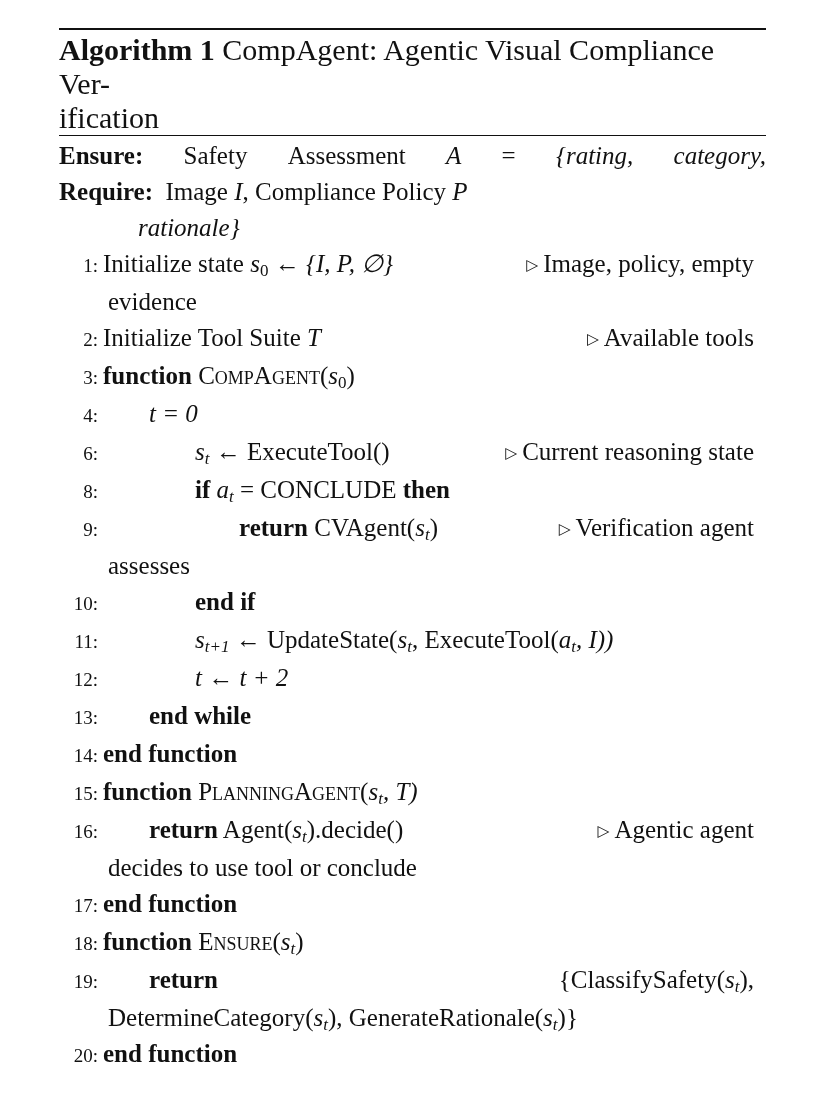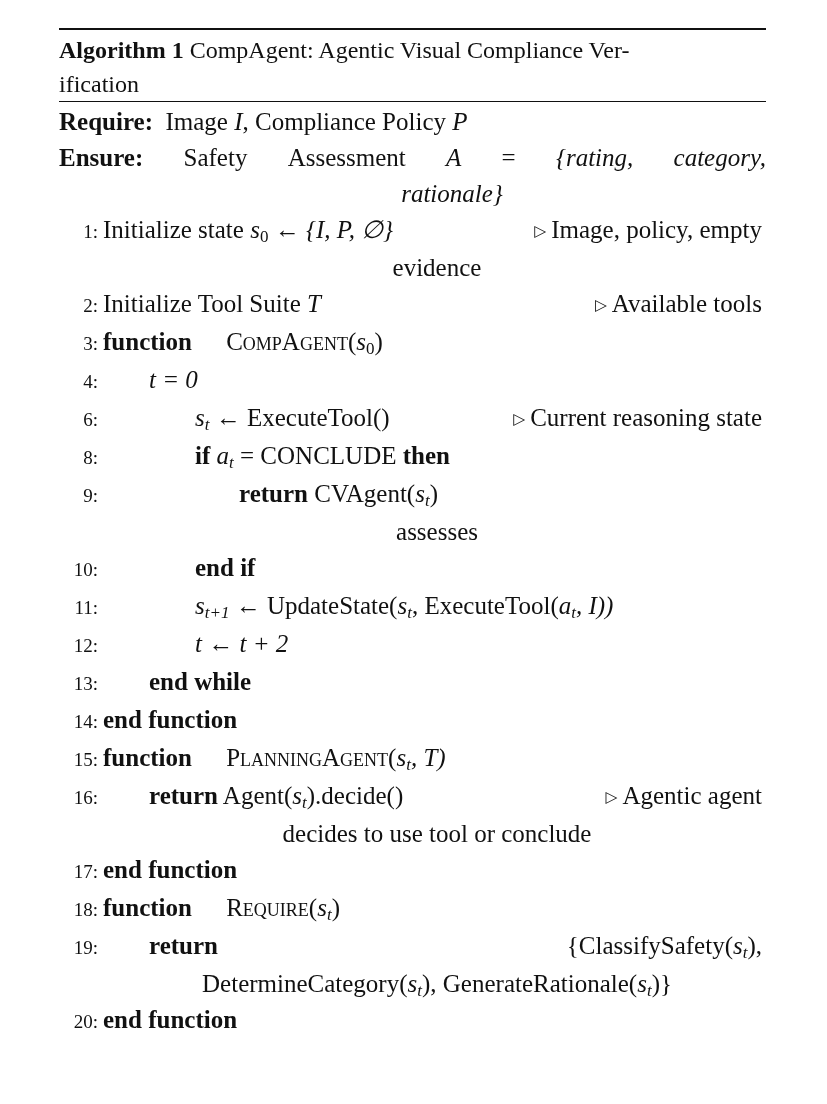--- a/index.html
+++ b/index.html
@@ -1,65 +1,65 @@
 <!DOCTYPE html>
 <html><head>
 <meta charset="utf-8">
 <style>
   html, body { margin: 0; padding: 0; background: #ffffff; }
   body { width: 827px; height: 1104px; position: relative; overflow: hidden;
          font-family: "Liberation Serif", "DejaVu Serif", serif; color: #111; }
   .algo { position: absolute; left: 59px; top: 28px; width: 707px; }
   .rule-top { border-top: 2.5px solid #111; }
   .rule-mid { border-top: 1.3px solid #111; }
-  .caption { font-size: 24px; line-height: 34px; padding: 3px 0 0 0; }
+  .caption { font-size: 30px; line-height: 34px; padding: 3px 0 0 0; }
   .caption b { font-weight: bold; }
   .body { font-size: 25px; line-height: 36px; padding-top: 2px; }
   .line { position: relative; white-space: nowrap; }
   .num { display: inline-block; width: 44px; text-align: right; font-size: 19px; padding-right: 5px; box-sizing: border-box; }
   .kw { font-weight: bold; }
   .m { font-style: italic; }
-  .sc { font-variant: small-caps; margin-left: 28px; }
+  .sc { font-variant: small-caps; }
   sub { font-size: 0.68em; vertical-align: -0.25em; line-height: 0; }
-  .cmt { position: absolute; right: 4px; top: 0; }
+  .cmt { position: absolute; right: 12px; top: 0; }
   .tri { font-size: 0.62em; display: inline-block; transform: translateY(-2px); margin-right: 5px; }
-  .cont { padding-left: 49px; text-align: center; }
+  .cont { padding-left: 49px; }
   .ind1 { display: inline-block; width: 46px; }
   .ind2 { display: inline-block; width: 92px; }
   .ind3 { display: inline-block; width: 136px; }
   .justify { display: flex; justify-content: space-between; }
-  .ens-cont { padding-left: 79px; text-align: center; }
+  .ens-cont { padding-left: 79px; }
 </style>
 </head>
 <body>
 
 <div class="algo">
   <div class="rule-top"></div>
   <div class="caption">
     <b>Algorithm 1</b>
     <span>CompAgent: Agentic Visual Compliance Ver-</span><br>
     <span>ification</span>
   </div>
   <div class="rule-mid"></div>
 
   <div class="body">
 
-    <div class="line">
-      <span class="kw">Require:</span>&nbsp;
-      <span>Image </span><span class="m">I</span><span>, Compliance Policy </span><span class="m">P</span>
-    </div>
-
     <div class="line justify">
       <span class="kw">Ensure:</span>
       <span>Safety</span>
       <span>Assessment</span>
       <span class="m">A</span>
       <span>=</span>
       <span class="m">{rating,</span>
       <span class="m">category,</span>
+    </div>
+
+    <div class="line">
+      <span class="kw">Require:</span>&nbsp;
+      <span>Image </span><span class="m">I</span><span>, Compliance Policy </span><span class="m">P</span>
     </div>
     <div class="line ens-cont m">rationale}</div>
 
     <div class="line">
       <span class="num">1:</span><span>Initialize state </span><span class="m">s</span><sub>0</sub><span class="m"> ← {I, P, ∅}</span>
       <span class="cmt"><span class="tri">▷</span><span>Image, policy, empty</span></span>
     </div>
     <div class="line cont">evidence</div>
 
     <div class="line">
@@ -81,20 +81,21 @@
       <span class="cmt"><span class="tri">▷</span><span>Current reasoning state</span></span>
     </div>
 
 
     <div class="line">
       <span class="num">8:</span><span class="ind2"></span><span class="kw">if</span> <span class="m">a</span><sub class="m">t</sub><span> = CONCLUDE </span><span class="kw">then</span>
     </div>
 
     <div class="line">
       <span class="num">9:</span><span class="ind3"></span><span class="kw">return</span><span> CVAgent(</span><span class="m">s</span><sub class="m">t</sub><span>)</span>
+      <span class="cmt"><span class="tri">▷</span><span>Verification agent</span></span>
     </div>
     <div class="line cont">assesses</div>
 
     <div class="line">
       <span class="num">10:</span><span class="ind2"></span><span class="kw">end if</span>
     </div>
 
     <div class="line">
       <span class="num">11:</span><span class="ind2"></span><span class="m">s</span><sub class="m">t+1</sub><span> ← UpdateState(</span><span class="m">s</span><sub class="m">t</sub><span>, ExecuteTool(</span><span class="m">a</span><sub class="m">t</sub><span class="m">, I))</span>
     </div>
@@ -119,21 +120,21 @@
       <span class="num">16:</span><span class="ind1"></span><span class="kw">return</span><span> Agent(</span><span class="m">s</span><sub class="m">t</sub><span>).decide()</span>
       <span class="cmt"><span class="tri">▷</span><span>Agentic agent</span></span>
     </div>
     <div class="line cont">decides to use tool or conclude</div>
 
     <div class="line">
       <span class="num">17:</span><span class="kw">end function</span>
     </div>
 
     <div class="line">
-      <span class="num">18:</span><span class="kw">function</span> <span class="sc">Require</span><span>(</span><span class="m">s</span><sub class="m">t</sub><span>)</span>
+      <span class="num">18:</span><span class="kw">function</span> <span class="sc">Ensure</span><span>(</span><span class="m">s</span><sub class="m">t</sub><span>)</span>
     </div>
 
     <div class="line">
       <span class="num">19:</span><span class="ind1"></span><span class="kw">return</span>
       <span class="cmt"><span>{ClassifySafety(</span><span class="m">s</span><sub class="m">t</sub><span>),</span></span>
     </div>
     <div class="line cont">
       <span>DetermineCategory(</span><span class="m">s</span><sub class="m">t</sub><span>), GenerateRationale(</span><span class="m">s</span><sub class="m">t</sub><span>)}</span>
     </div>
 

